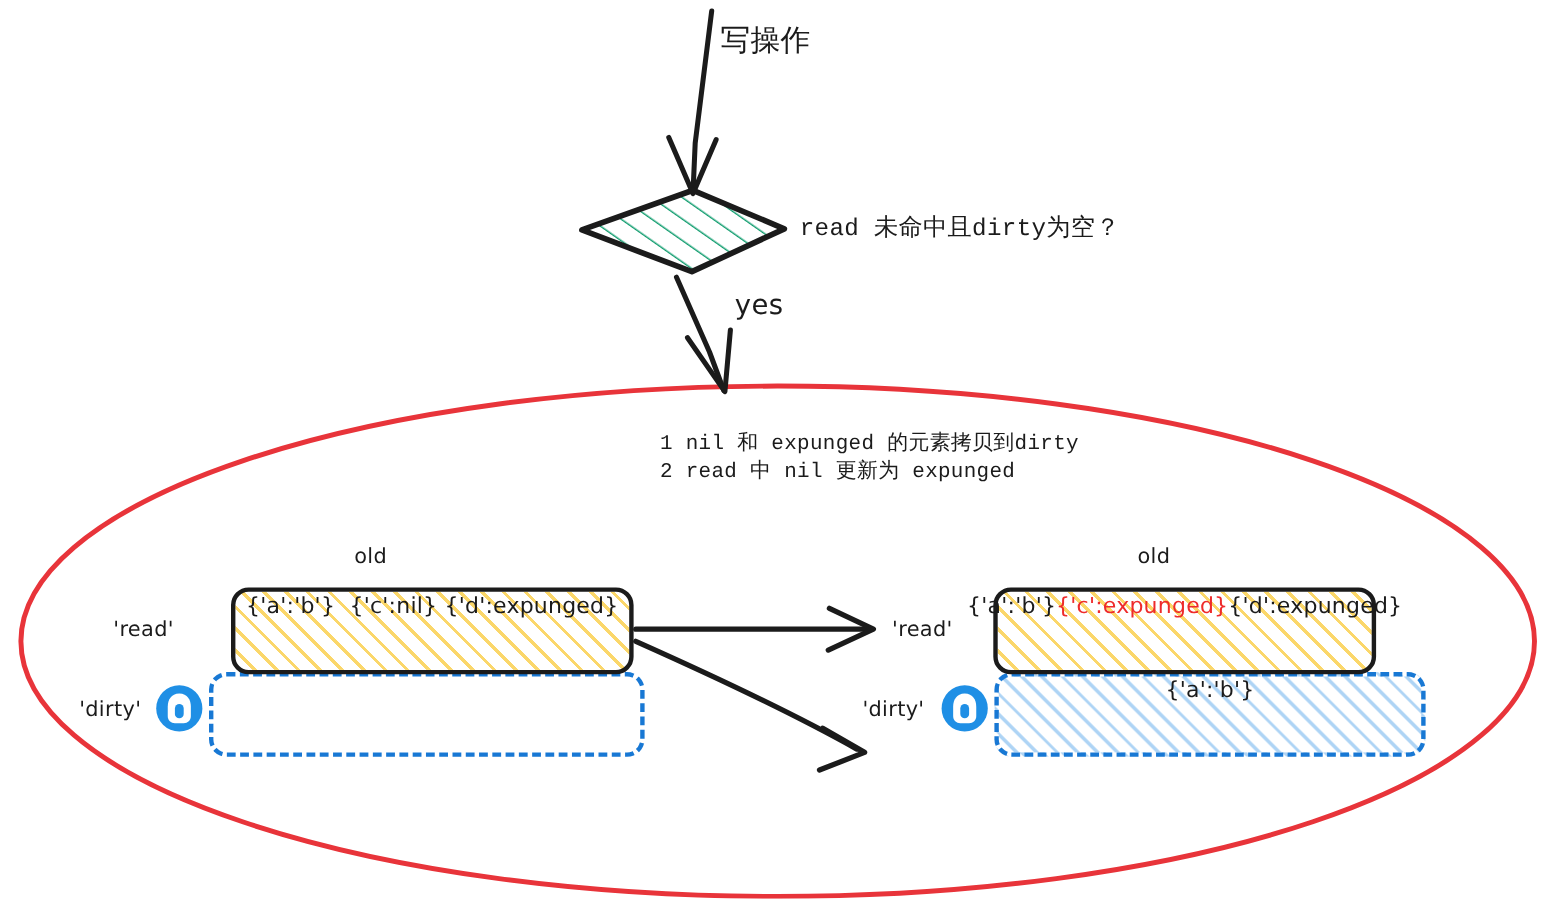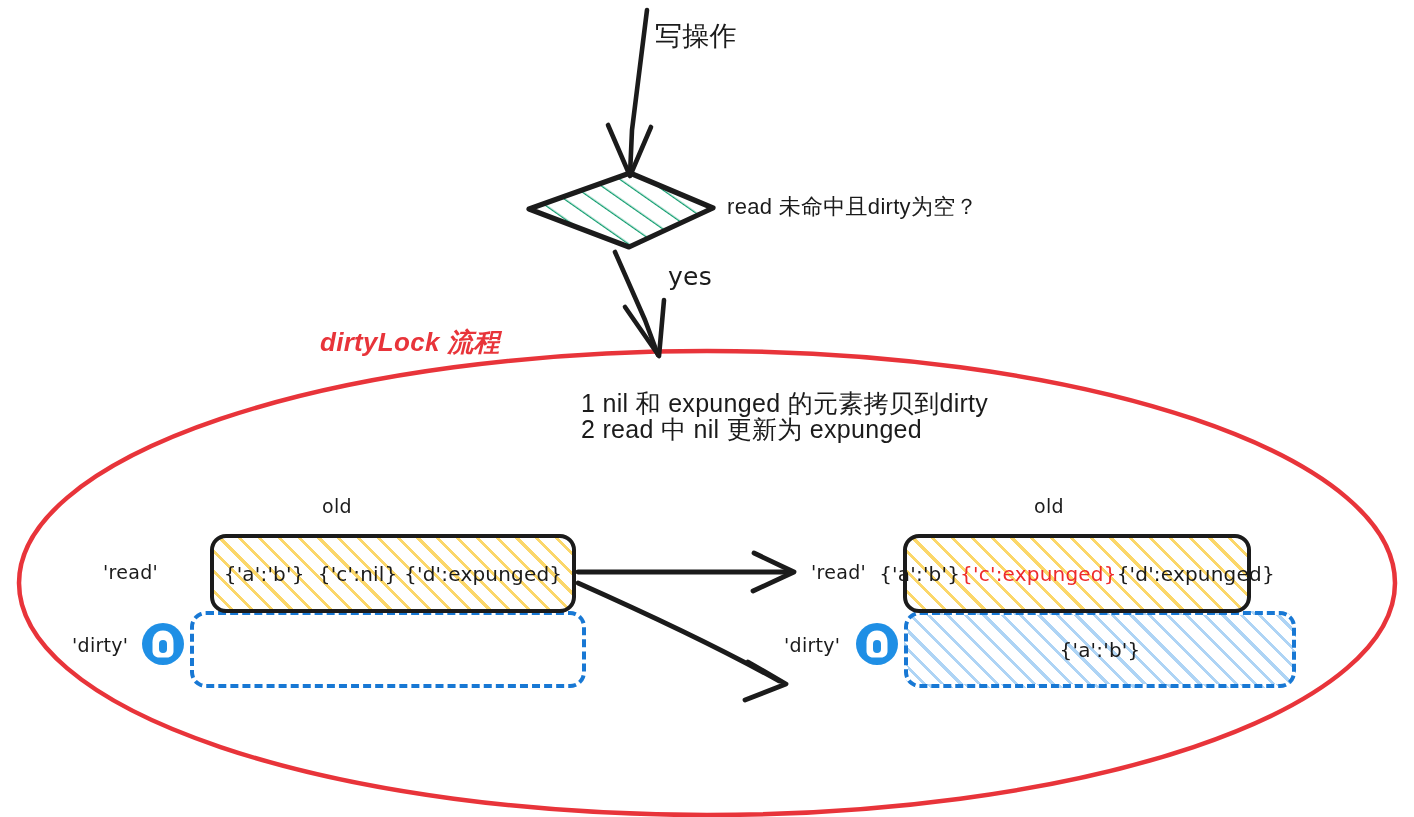--- a/index.html
+++ b/index.html
@@ -26,21 +26,21 @@
     pointer-events: none;
   }
   .lbl {
     position: absolute;
     white-space: pre;
     color: #1b1b1b;
     font-family: "DejaVu Sans", sans-serif;
     letter-spacing: 0.3px;
   }
   .lbl-cn {
-    font-family: Liberation Sans, sans-serif;
+    font-family: Liberation Mono, monospace;
   }
 
   
   #write-op-label {
     left: 655px; top: 18px;
     font-size: 27px;
     font-weight: 500;
   }
   #condition-label {
     left: 727px; top: 192px;
@@ -53,22 +53,22 @@
     font-weight: 500;
   }
   #dirtylock-label {
     left: 320px; top: 325px;
     font-size: 26px;
     font-weight: 700;
     color: #e8343a;
     font-style: italic;
   }
   #steps-label {
-    left: 581px; top: 390px;
-    font-size: 25px;
+    left: 600px; top: 390px;
+    font-size: 19px;
     line-height: 26px;
     font-weight: 500;
   }
   #old-left-label {
     left: 322px; top: 495px;
     font-size: 19px;
   }
   #old-right-label {
     left: 1034px; top: 495px;
     font-size: 19px;
@@ -88,21 +88,20 @@
   #dirty-right-label {
     left: 784px; top: 634px;
     font-size: 19px;
   }
 
   
   .box {
     position: absolute;
     box-sizing: border-box;
     display: flex;
-    align-items: center;
     justify-content: center;
   }
   .read-box {
     border: 4px solid #1b1b1b;
     border-radius: 16px;
     background-color: #ffffff;
     background-image: repeating-linear-gradient(
         45deg,
         rgba(0,0,0,0) 0px, rgba(0,0,0,0) 11px,
         #fbd76a 11px, #fbd76a 14px);
@@ -185,21 +184,20 @@
       <path d="M 748 662 L 786 684 L 745 700" fill="none" stroke="#1b1b1b" stroke-width="4.8" stroke-linecap="round" stroke-linejoin="round"></path>
     </g>
   </svg>
 
   <div class="lbl lbl-cn" id="write-op-label">写操作</div>
 
   <div class="lbl lbl-cn" id="condition-label">read 未命中且dirty为空？</div>
 
   <div class="lbl" id="yes-label">yes</div>
 
-  <div class="lbl lbl-cn" id="dirtylock-label">dirtyLock 流程</div>
 
   <div class="lbl lbl-cn" id="steps-label">1 nil 和 expunged 的元素拷贝到dirty
 2 read 中 nil 更新为 expunged</div>
 
   <div class="lbl" id="old-left-label">old</div>
 
   <div class="lbl" id="old-right-label">old</div>
 
   <div class="lbl" id="read-left-label">'read'</div>
 

